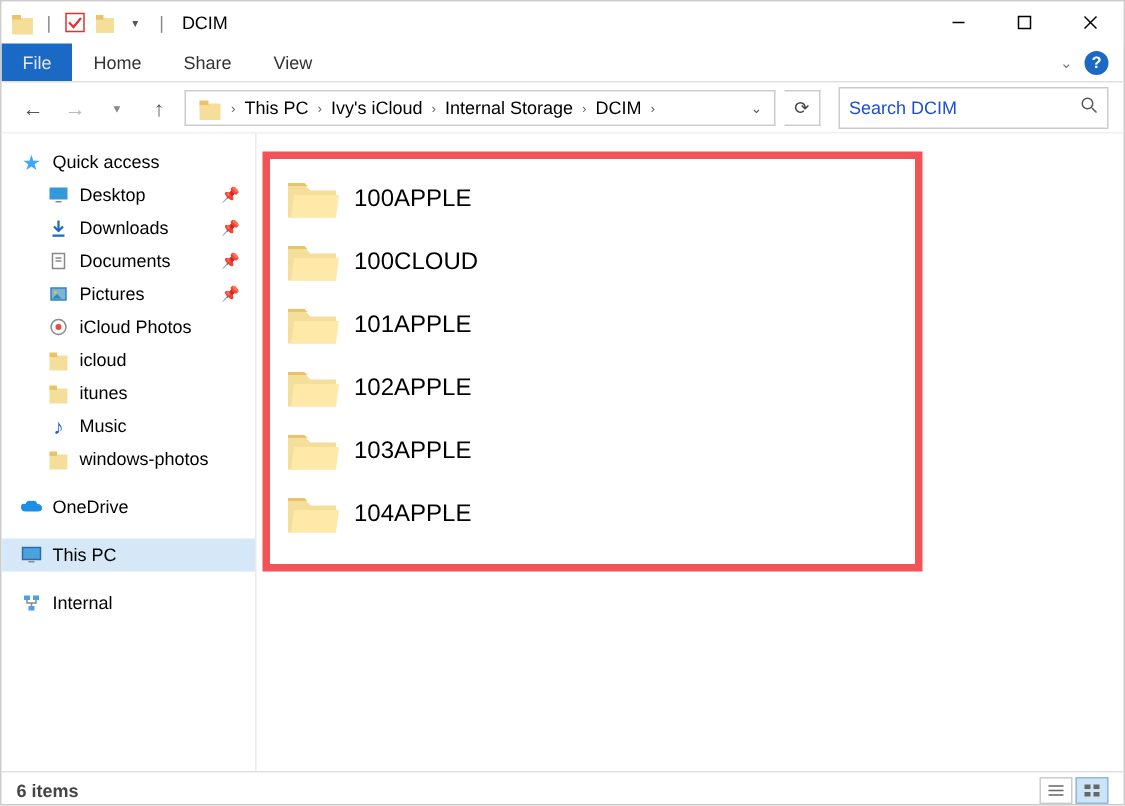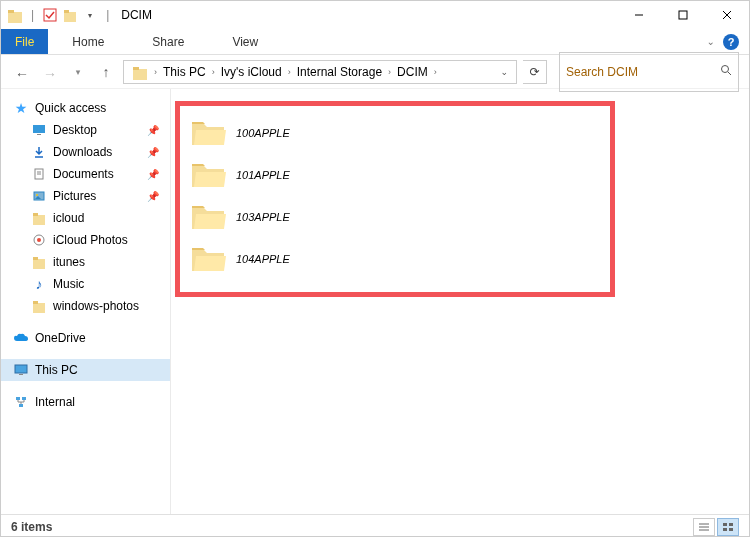--- a/index.html
+++ b/index.html
@@ -9,54 +9,54 @@
   .titlebar { height: 28px; display: flex; align-items: center; background: #fff; }
   .titlebar .left { display: flex; align-items: center; gap: 4px; padding-left: 6px; }
   .titlebar .qat-icon { width: 16px; height: 16px; display: inline-flex; align-items: center; justify-content: center; }
   .titlebar .sep { color: #888; margin: 0 4px; }
   .titlebar .title { margin-left: 4px; font-size: 12px; }
   .titlebar .controls { margin-left: auto; display: flex; }
   .titlebar .controls .btn { width: 44px; height: 28px; display: flex; align-items: center; justify-content: center; font-size: 13px; }
 
   
   .ribbon { height: 26px; display: flex; align-items: stretch; border-bottom: 1px solid #e0e0e0; }
-  .ribbon .file-tab { background: #1a69c4; color: #fde047; padding: 0 14px; display: flex; align-items: center; font-size: 12px; }
-  .ribbon .tab { padding: 0 24px; display: flex; align-items: center; font-size: 12px; color: #333; }
+  .ribbon .file-tab { background: #1a69c4; color: #e5e5e5; padding: 0 14px; display: flex; align-items: center; font-size: 12px; }
+  .ribbon .tab { padding: 0 14px; display: flex; align-items: center; font-size: 12px; color: #333; }
   .ribbon .right { margin-left: auto; display: flex; align-items: center; gap: 8px; padding-right: 10px; }
   .ribbon .help-icon { width: 16px; height: 16px; border-radius: 50%; background: #1a69c4; color: #fff; font-size: 11px; display: flex; align-items: center; justify-content: center; font-weight: bold; }
   .ribbon .chev { color: #777; font-size: 10px; }
 
   
   .navbar { height: 34px; display: flex; align-items: center; gap: 6px; padding: 0 10px; border-bottom: 1px solid #f0f0f0; }
   .navbar .nav-btn { width: 22px; height: 22px; display: flex; align-items: center; justify-content: center; color: #555; font-size: 14px; }
   .navbar .nav-btn.disabled { color: #bbb; }
   .navbar .addr { flex: 1; height: 24px; border: 1px solid #ccc; display: flex; align-items: center; padding: 0 4px; gap: 2px; overflow: hidden; }
   .navbar .addr .seg { display: flex; align-items: center; gap: 2px; padding: 0 4px; white-space: nowrap; }
   .navbar .addr .chev { color: #666; font-size: 9px; }
   .navbar .addr .spacer { flex: 1; }
   .navbar .refresh { width: 24px; height: 24px; border: 1px solid #ccc; border-left: none; display: flex; align-items: center; justify-content: center; font-size: 12px; color: #444; }
-  .navbar .search { width: 180px; height: 40px; border: 1px solid #ccc; margin-left: 6px; display: flex; align-items: center; padding: 0 6px; color: #a16207; }
+  .navbar .search { width: 180px; height: 28px; border: 1px solid #ccc; margin-left: 6px; display: flex; align-items: center; padding: 0 6px; color: #1d4ed8; }
   .navbar .search .icon { margin-left: auto; color: #555; }
 
   
   .body { display: flex; height: calc(537px - 28px - 26px - 34px - 24px); }
   .sidebar { width: 170px; border-right: 1px solid #eaeaea; padding: 8px 0; overflow: hidden; }
   .sidebar .group { margin-bottom: 10px; }
   .sidebar .group-head { display: flex; align-items: center; gap: 6px; padding: 3px 12px; font-size: 12px; }
   .sidebar .item { display: flex; align-items: center; gap: 6px; padding: 3px 12px 3px 30px; font-size: 12px; position: relative; }
   .sidebar .item.selected { background: #d6e8f7; }
   .sidebar .pin { position: absolute; right: 10px; color: #888; font-size: 10px; }
   .sb-icon { width: 16px; height: 16px; display: inline-flex; align-items: center; justify-content: center; font-size: 14px; }
 
   
   .content { flex: 1; padding: 12px 4px; position: relative; }
   .highlight-box { border: 5px solid #f25357; padding: 6px 6px 12px 6px; display: flex; flex-wrap: wrap; width: 440px; }
   .folder-item { width: 210px; display: flex; align-items: center; gap: 10px; padding: 6px 4px; }
   .folder-icon { width: 36px; height: 30px; }
-  .folder-name { font-size: 11px; font-style: italic; }
+  .folder-name { font-size: 16px; }
 
   
   .statusbar { height: 24px; border-top: 1px solid #e0e0e0; display: flex; align-items: center; padding: 0 10px; font-size: 12px; color: #444; position: relative; font-weight: bold; }
   .statusbar .view-icons { margin-left: auto; display: flex; gap: 2px; }
   .statusbar .view-btn { width: 22px; height: 18px; border: 1px solid #ccc; display: flex; align-items: center; justify-content: center; font-size: 10px; color: #666; }
   .statusbar .view-btn.active { background: #cde4f7; border-color: #8fb9e0; }
 
   
   .folder-svg .tab { fill: #e8c36a; }
   .folder-svg .body { fill: #f5dd9a; }
@@ -214,35 +214,35 @@
               <rect x="2" y="3" width="10" height="8" fill="#7fb3d5" stroke="#2e86c1"></rect>
               <circle cx="5" cy="6" r="1" fill="#f1c40f"></circle>
               <path d="M3 10 L6 7 L9 10 Z" fill="#2e86c1"></path>
             </svg>
         </span>
         <span>Pictures</span>
         <span class="pin">📌</span>
       </div>
       <div class="item">
         <span class="sb-icon">
+          <svg width="14" height="14" viewBox="0 0 14 14">
+              <circle cx="7" cy="7" r="5" fill="none" stroke="#888"></circle>
+              <circle cx="7" cy="7" r="2" fill="#e74c3c"></circle>
+            </svg>
+        </span>
+        <span>iCloud Photos</span>
+      </div>
+      <div class="item">
+        <span class="sb-icon">
           <svg width="14" height="14" viewBox="0 0 14 14" class="folder-svg">
               <rect x="1" y="4" width="12" height="8" class="body"></rect>
               <rect x="1" y="2" width="5" height="3" class="tab"></rect>
             </svg>
         </span>
         <span>icloud</span>
-      </div>
-      <div class="item">
-        <span class="sb-icon">
-          <svg width="14" height="14" viewBox="0 0 14 14">
-              <circle cx="7" cy="7" r="5" fill="none" stroke="#888"></circle>
-              <circle cx="7" cy="7" r="2" fill="#e74c3c"></circle>
-            </svg>
-        </span>
-        <span>iCloud Photos</span>
       </div>
       <div class="item">
         <span class="sb-icon">
           <svg width="14" height="14" viewBox="0 0 14 14" class="folder-svg">
               <rect x="1" y="4" width="12" height="8" class="body"></rect>
               <rect x="1" y="2" width="5" height="3" class="tab"></rect>
             </svg>
         </span>
         <span>itunes</span>
       </div>
@@ -312,21 +312,41 @@
         <span class="folder-name">100APPLE</span>
       </div>
       <div class="folder-item">
         <span class="folder-icon">
           <svg width="36" height="30" viewBox="0 0 36 30" class="folder-svg">
               <path d="M2 6 L14 6 L17 9 L34 9 L34 27 L2 27 Z" class="body"></path>
               <path d="M2 4 L13 4 L15 6 L2 6 Z" class="tab"></path>
               <path d="M4 27 L34 27 L36 12 L6 12 Z" class="front"></path>
             </svg>
         </span>
+        <span class="folder-name">100CLOUD</span>
+      </div>
+      <div class="folder-item">
+        <span class="folder-icon">
+          <svg width="36" height="30" viewBox="0 0 36 30" class="folder-svg">
+              <path d="M2 6 L14 6 L17 9 L34 9 L34 27 L2 27 Z" class="body"></path>
+              <path d="M2 4 L13 4 L15 6 L2 6 Z" class="tab"></path>
+              <path d="M4 27 L34 27 L36 12 L6 12 Z" class="front"></path>
+            </svg>
+        </span>
         <span class="folder-name">101APPLE</span>
+      </div>
+      <div class="folder-item">
+        <span class="folder-icon">
+          <svg width="36" height="30" viewBox="0 0 36 30" class="folder-svg">
+              <path d="M2 6 L14 6 L17 9 L34 9 L34 27 L2 27 Z" class="body"></path>
+              <path d="M2 4 L13 4 L15 6 L2 6 Z" class="tab"></path>
+              <path d="M4 27 L34 27 L36 12 L6 12 Z" class="front"></path>
+            </svg>
+        </span>
+        <span class="folder-name">102APPLE</span>
       </div>
       <div class="folder-item">
         <span class="folder-icon">
           <svg width="36" height="30" viewBox="0 0 36 30" class="folder-svg">
               <path d="M2 6 L14 6 L17 9 L34 9 L34 27 L2 27 Z" class="body"></path>
               <path d="M2 4 L13 4 L15 6 L2 6 Z" class="tab"></path>
               <path d="M4 27 L34 27 L36 12 L6 12 Z" class="front"></path>
             </svg>
         </span>
         <span class="folder-name">103APPLE</span>

